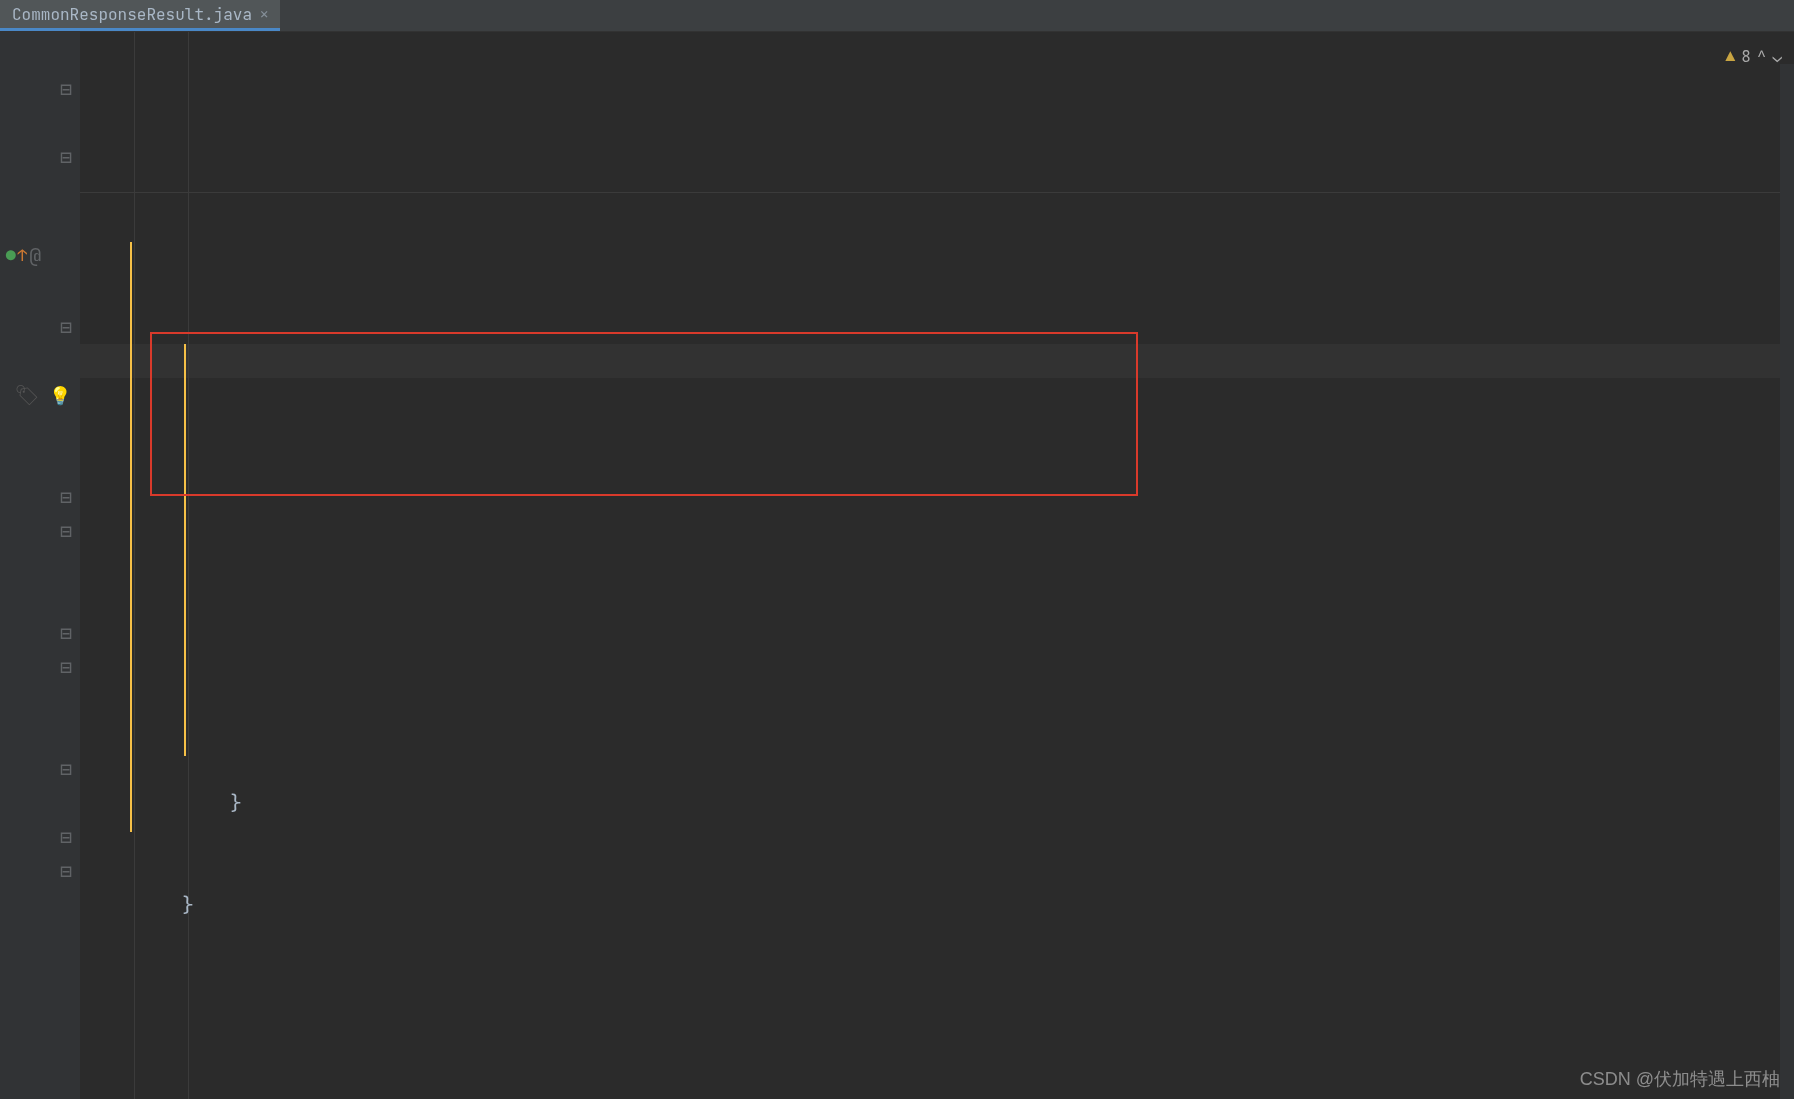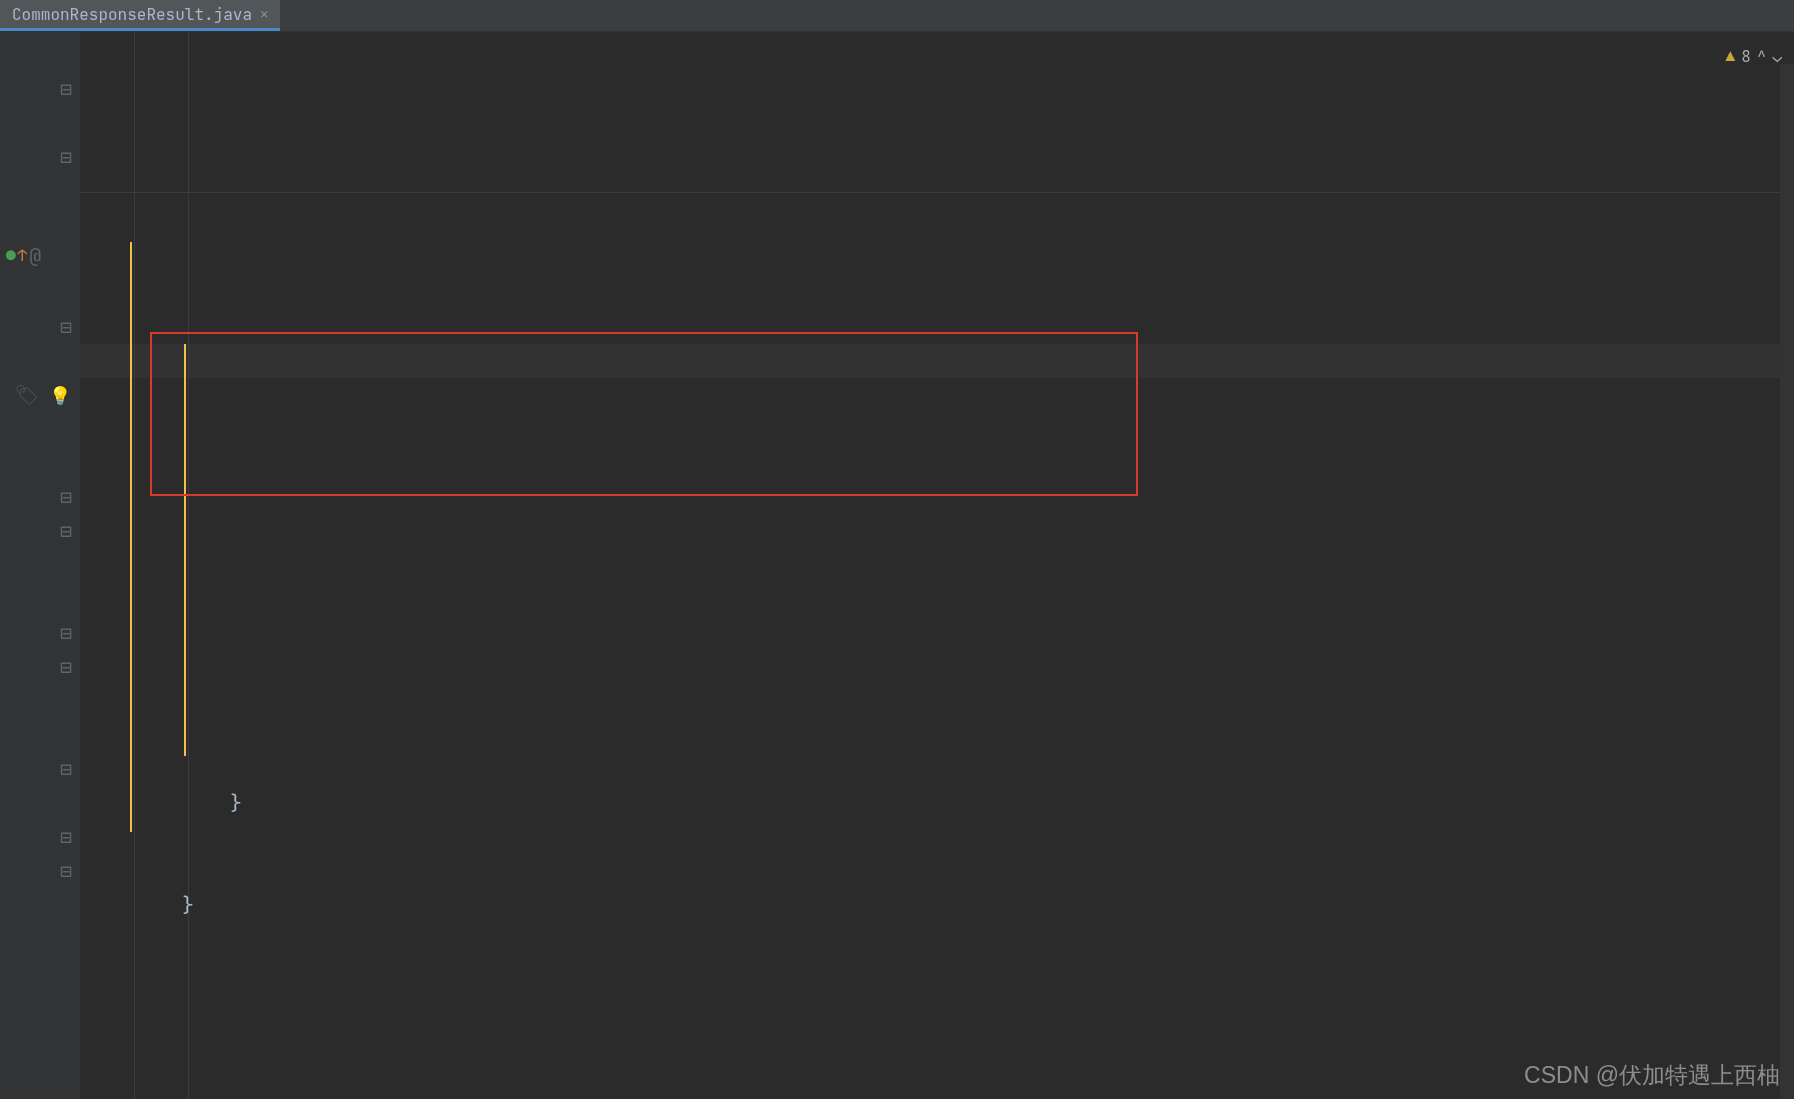--- a/index.html
+++ b/index.html
@@ -16,21 +16,21 @@
   .bulb { font-size:18px; }
   .override-up { position:absolute; left:6px; display:flex; gap:2px; align-items:center; font-size:16px;}
   .code { flex:1; position:relative; color:#a9b7c6; line-height:34px; padding-top:6px; white-space:pre; background:#2b2b2b; overflow:hidden;}
   .ln { height:34px; padding-left:6px; position:relative; }
   .kw { color:#cc7832; }
   .hl-line { position:absolute; left:0; right:0; height:34px; background:#323232; z-index:0; }
   .redbox { position:absolute; border:2px solid #d93a2b; z-index:3; pointer-events:none; }
   .warn-badge { position:absolute; top:8px; right:12px; display:flex; align-items:center; gap:6px; font-size:16px; color:#a9a9a9; }
   .warn-tri { color:#c9a542; }
   .hat { color:#a9a9a9; }
-  .watermark { position:absolute; bottom:8px; right:14px; color:rgba(220,220,220,.55); font-size:23px; font-family:sans-serif; z-index:5;}
+  .watermark { position:absolute; bottom:8px; right:14px; color:rgba(220,220,220,.55); font-size:18px; font-family:sans-serif; z-index:5;}
   .guide { position:absolute; top:0; bottom:0; width:1px; background:#3b3b3b; }
   .yellowbar { position:absolute; width:2px; background:#f5c047; }
   .scrollbar { position:absolute; right:0; top:32px; bottom:0; width:14px; background:#313335; }
 </style>
 </head>
 <body>
 
 <div class="root">
   <div class="tabbar">
     <div class="tab">

